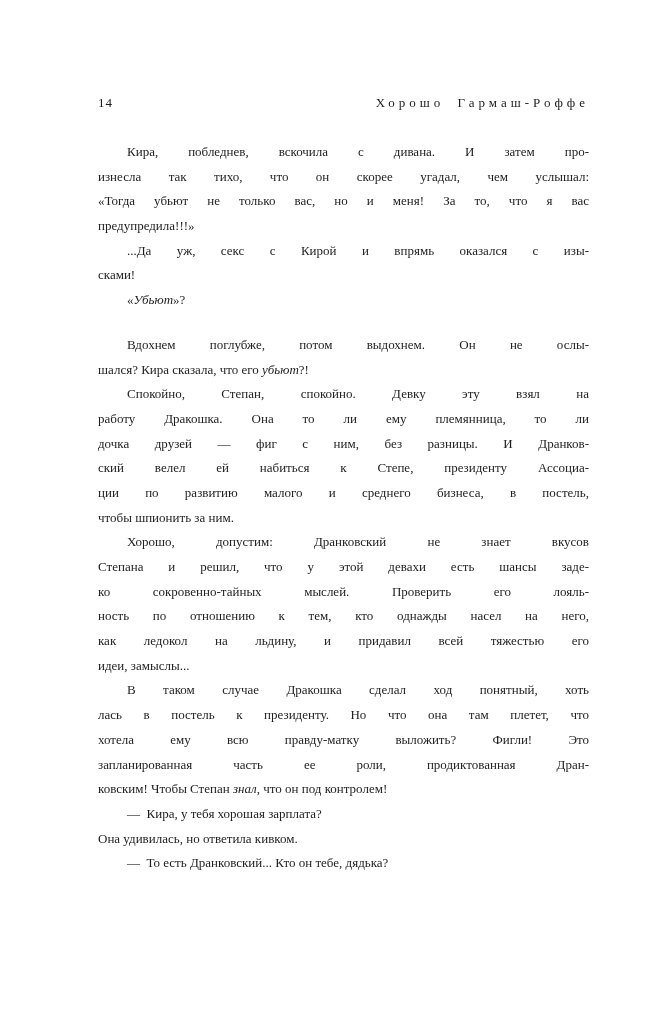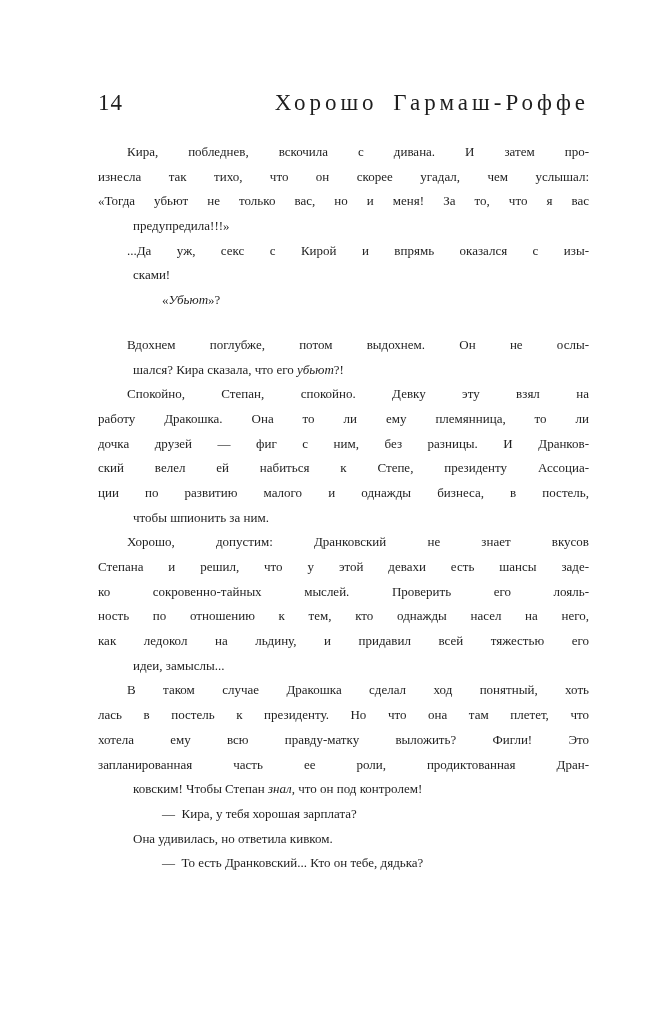--- a/index.html
+++ b/index.html
@@ -14,42 +14,41 @@
     width: 661px; height: 1033px;
     background: #ffffff;
     overflow: hidden;
   }
   .running-head {
     position: absolute;
     top: 92px; left: 98px; right: 72px;
     display: flex;
     justify-content: space-between;
     align-items: baseline;
-    font-size: 23px;
+    font-size: 13px;
     line-height: 21px;
   }
   .page-number { letter-spacing: 1px; }
   .running-title { letter-spacing: 4px; word-spacing: 6px; }
   .body-text {
     position: absolute;
     top: 140px; left: 98px;
     width: 491px;
     font-size: 13px;
     line-height: 24.7px;
   }
   .paragraph { margin: 0; }
   .line {
     text-align: justify;
     text-align-last: justify;
     white-space: pre-wrap;
     height: 24.7px;
   }
   .line.last {
     text-align-last: left;
-    margin-left: 35px;
   }
   .line.indent { text-indent: 29px; }
   .it { font-style: italic; }
   .section-gap { height: 20px; }
 </style>
 </head>
 <body>
 
 <div class="book-page">
   <div class="running-head">
@@ -73,21 +72,21 @@
       <div class="section-gap"></div>
       <div class="paragraph">
         <div class="line indent"><span>Вдохнем поглубже, потом выдохнем. Он не ослы-</span></div>
         <div class="line last"><span>шался? Кира сказала, что его </span><span class="it">убьют</span><span>?!</span></div>
       </div>
       <div class="paragraph">
         <div class="line indent"><span>Спокойно, Степан, спокойно. Девку эту взял на</span></div>
         <div class="line"><span>работу Дракошка. Она то ли ему племянница, то ли</span></div>
         <div class="line"><span>дочка друзей — фиг с ним, без разницы. И Дранков-</span></div>
         <div class="line"><span>ский велел ей набиться к Степе, президенту Ассоциа-</span></div>
-        <div class="line"><span>ции по развитию малого и однажды бизнеса, в постель,</span></div>
+        <div class="line"><span>ции по развитию малого и среднего бизнеса, в постель,</span></div>
         <div class="line last"><span>чтобы шпионить за ним.</span></div>
       </div>
       <div class="paragraph">
         <div class="line indent"><span>Хорошо, допустим: Дранковский не знает вкусов</span></div>
         <div class="line"><span>Степана и решил, что у этой девахи есть шансы заде-</span></div>
         <div class="line"><span>ко сокровенно-тайных мыслей. Проверить его лояль-</span></div>
         <div class="line"><span>ность по отношению к тем, кто однажды насел на него,</span></div>
         <div class="line"><span>как ледокол на льдину, и придавил всей тяжестью его</span></div>
         <div class="line last"><span>идеи, замыслы...</span></div>
       </div>

